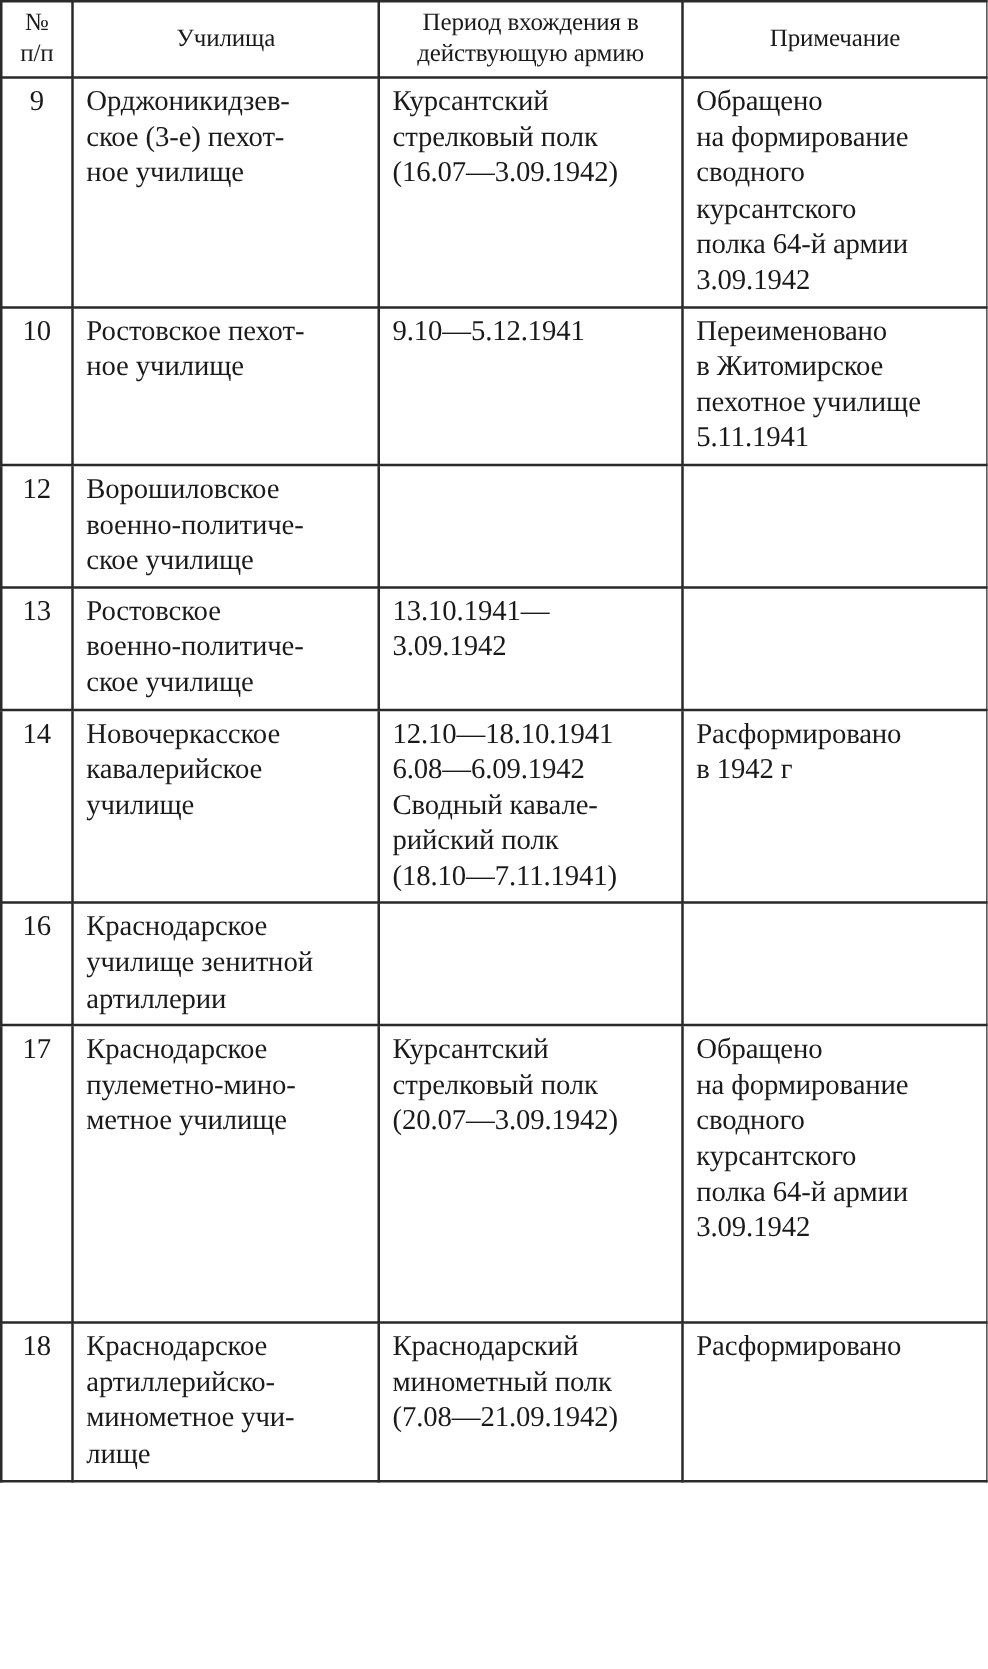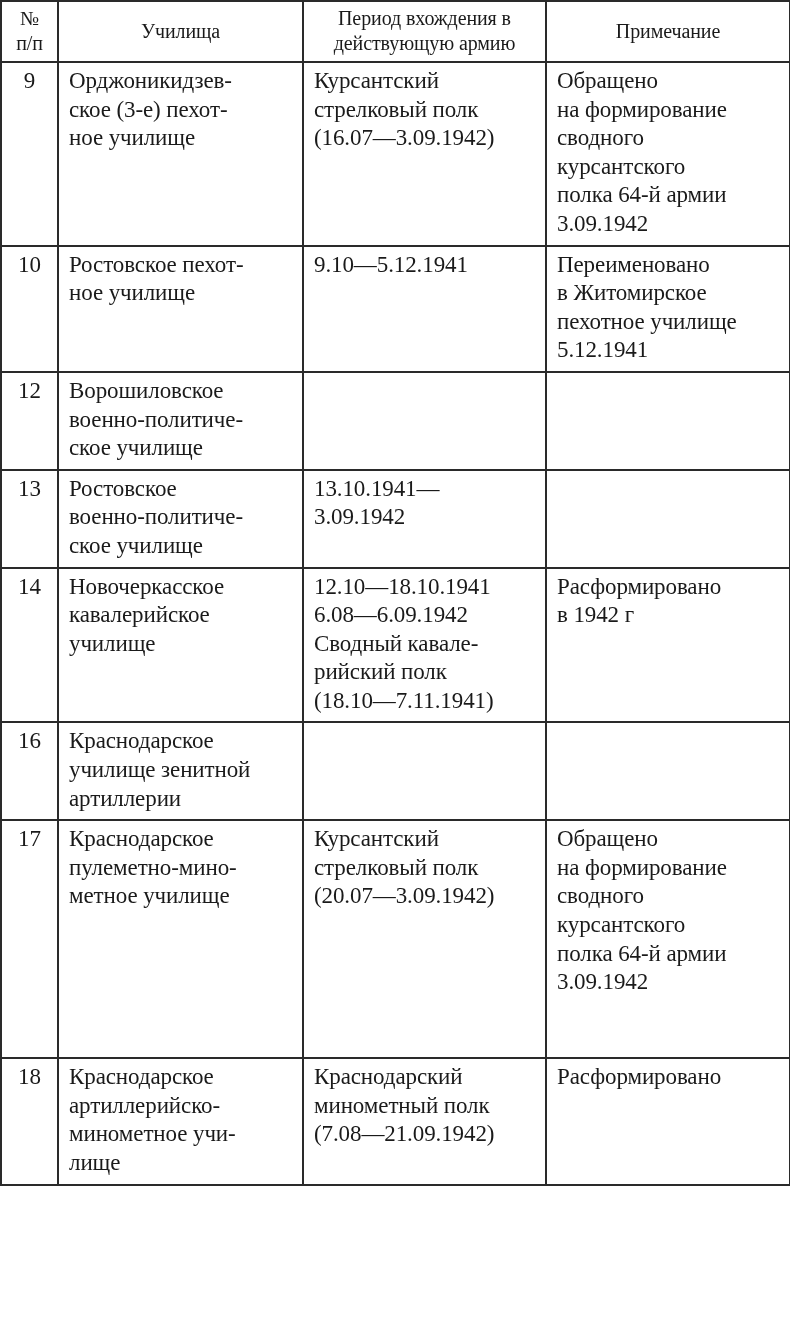--- a/index.html
+++ b/index.html
@@ -91,21 +91,21 @@
 3.09.1942</td>
     </tr>
     <tr style="height: 122px; padding-left: 18px;">
       <td class="col-num">10</td>
       <td class="col-school">Ростовское пехот-
 ное училище</td>
       <td class="col-period">9.10—5.12.1941</td>
       <td class="col-note">Переименовано
 в Житомирское
 пехотное училище
-5.12.1941</td>
+5.11.1941</td>
     </tr>
     <tr style="height: 95px;">
       <td class="col-num">12</td>
       <td class="col-school">Ворошиловское
 военно-политиче-
 ское училище</td>
       <td class="col-period"></td>
       <td class="col-note"></td>
     </tr>
     <tr style="height: 93px;">

